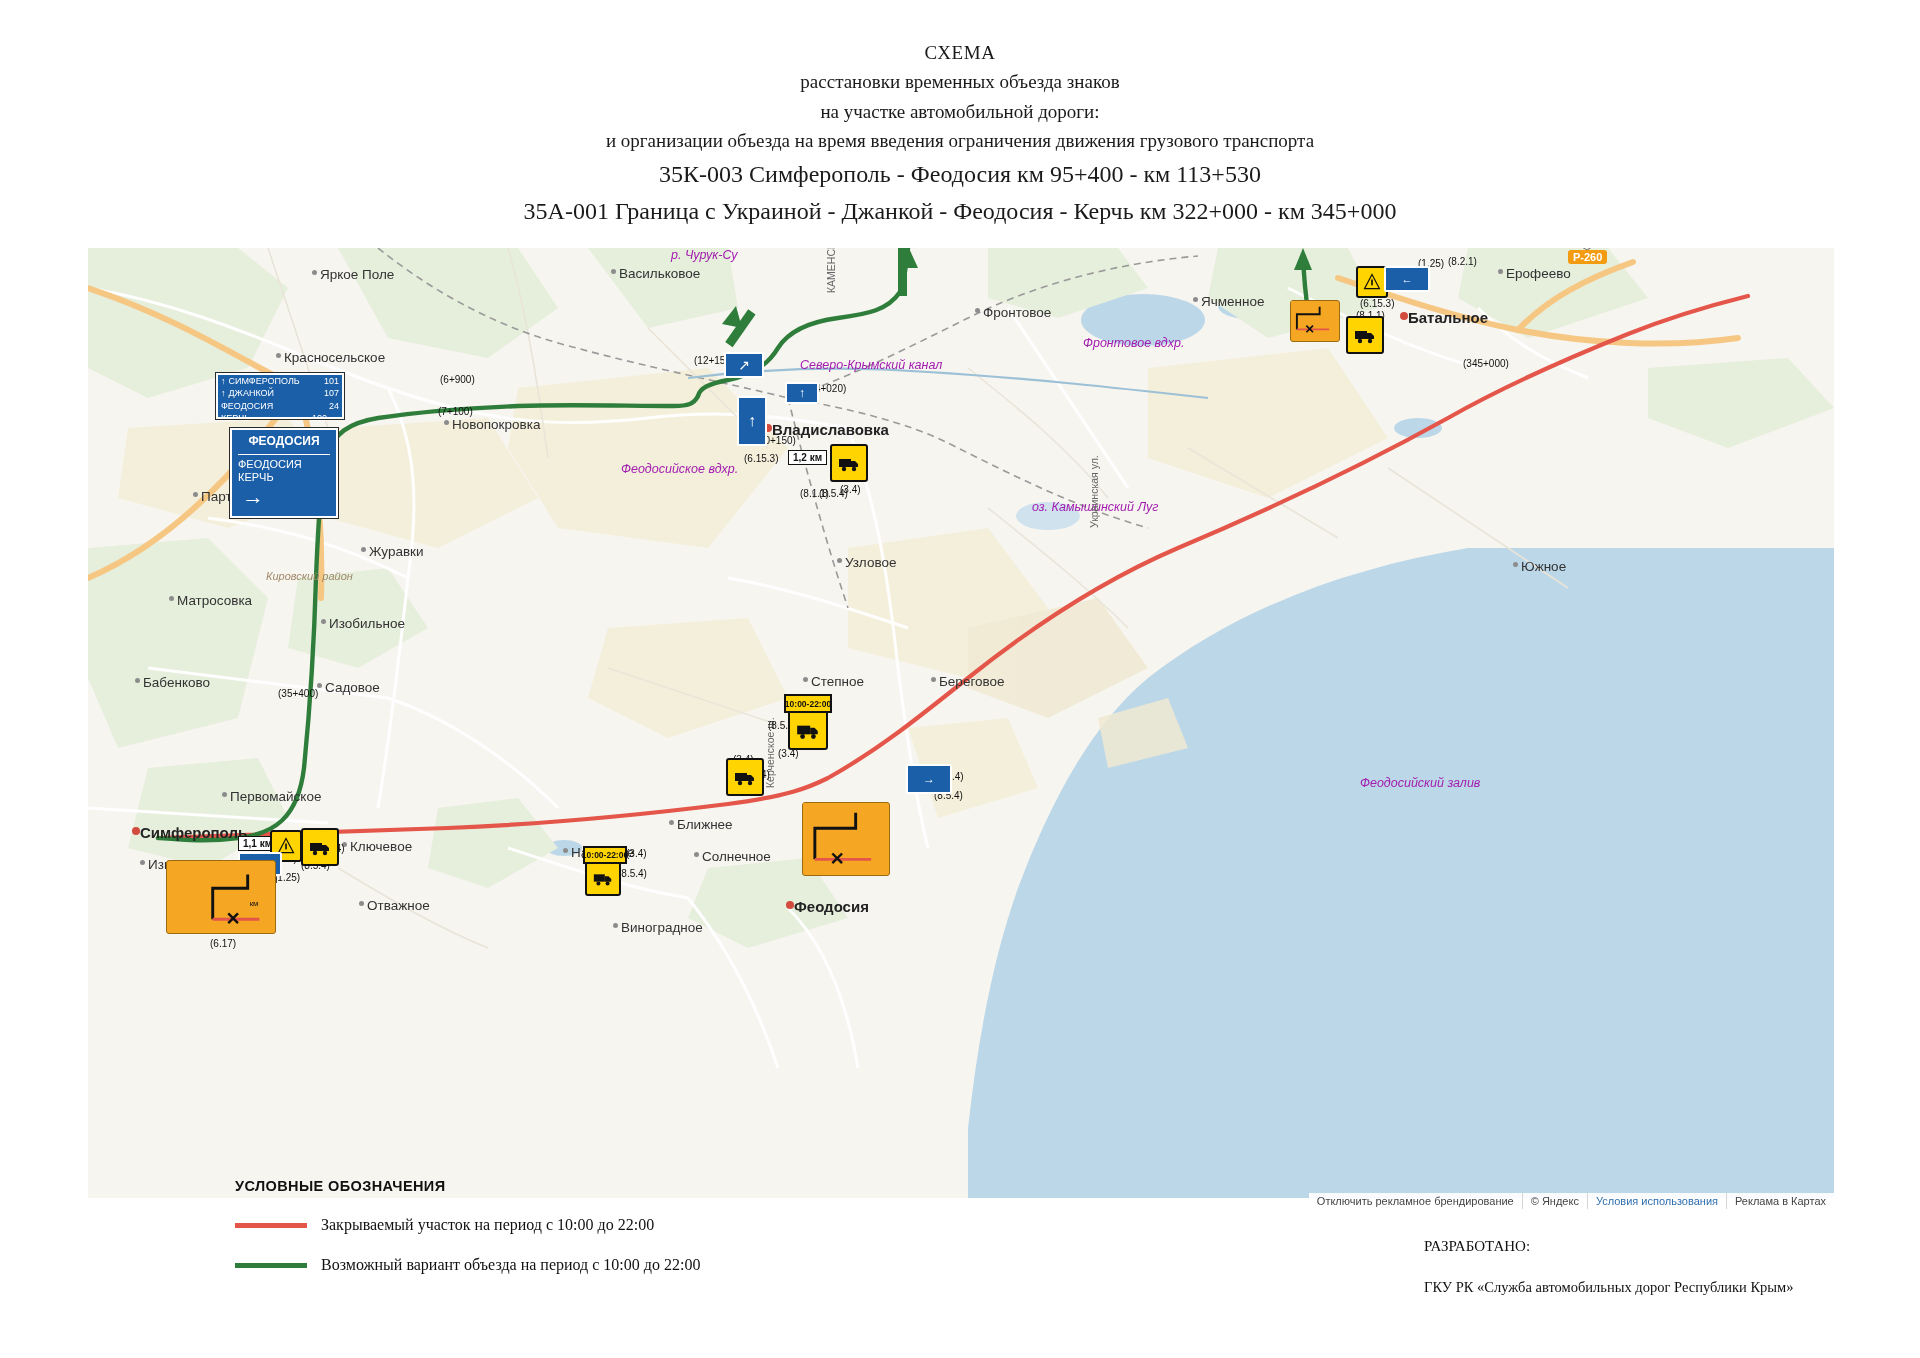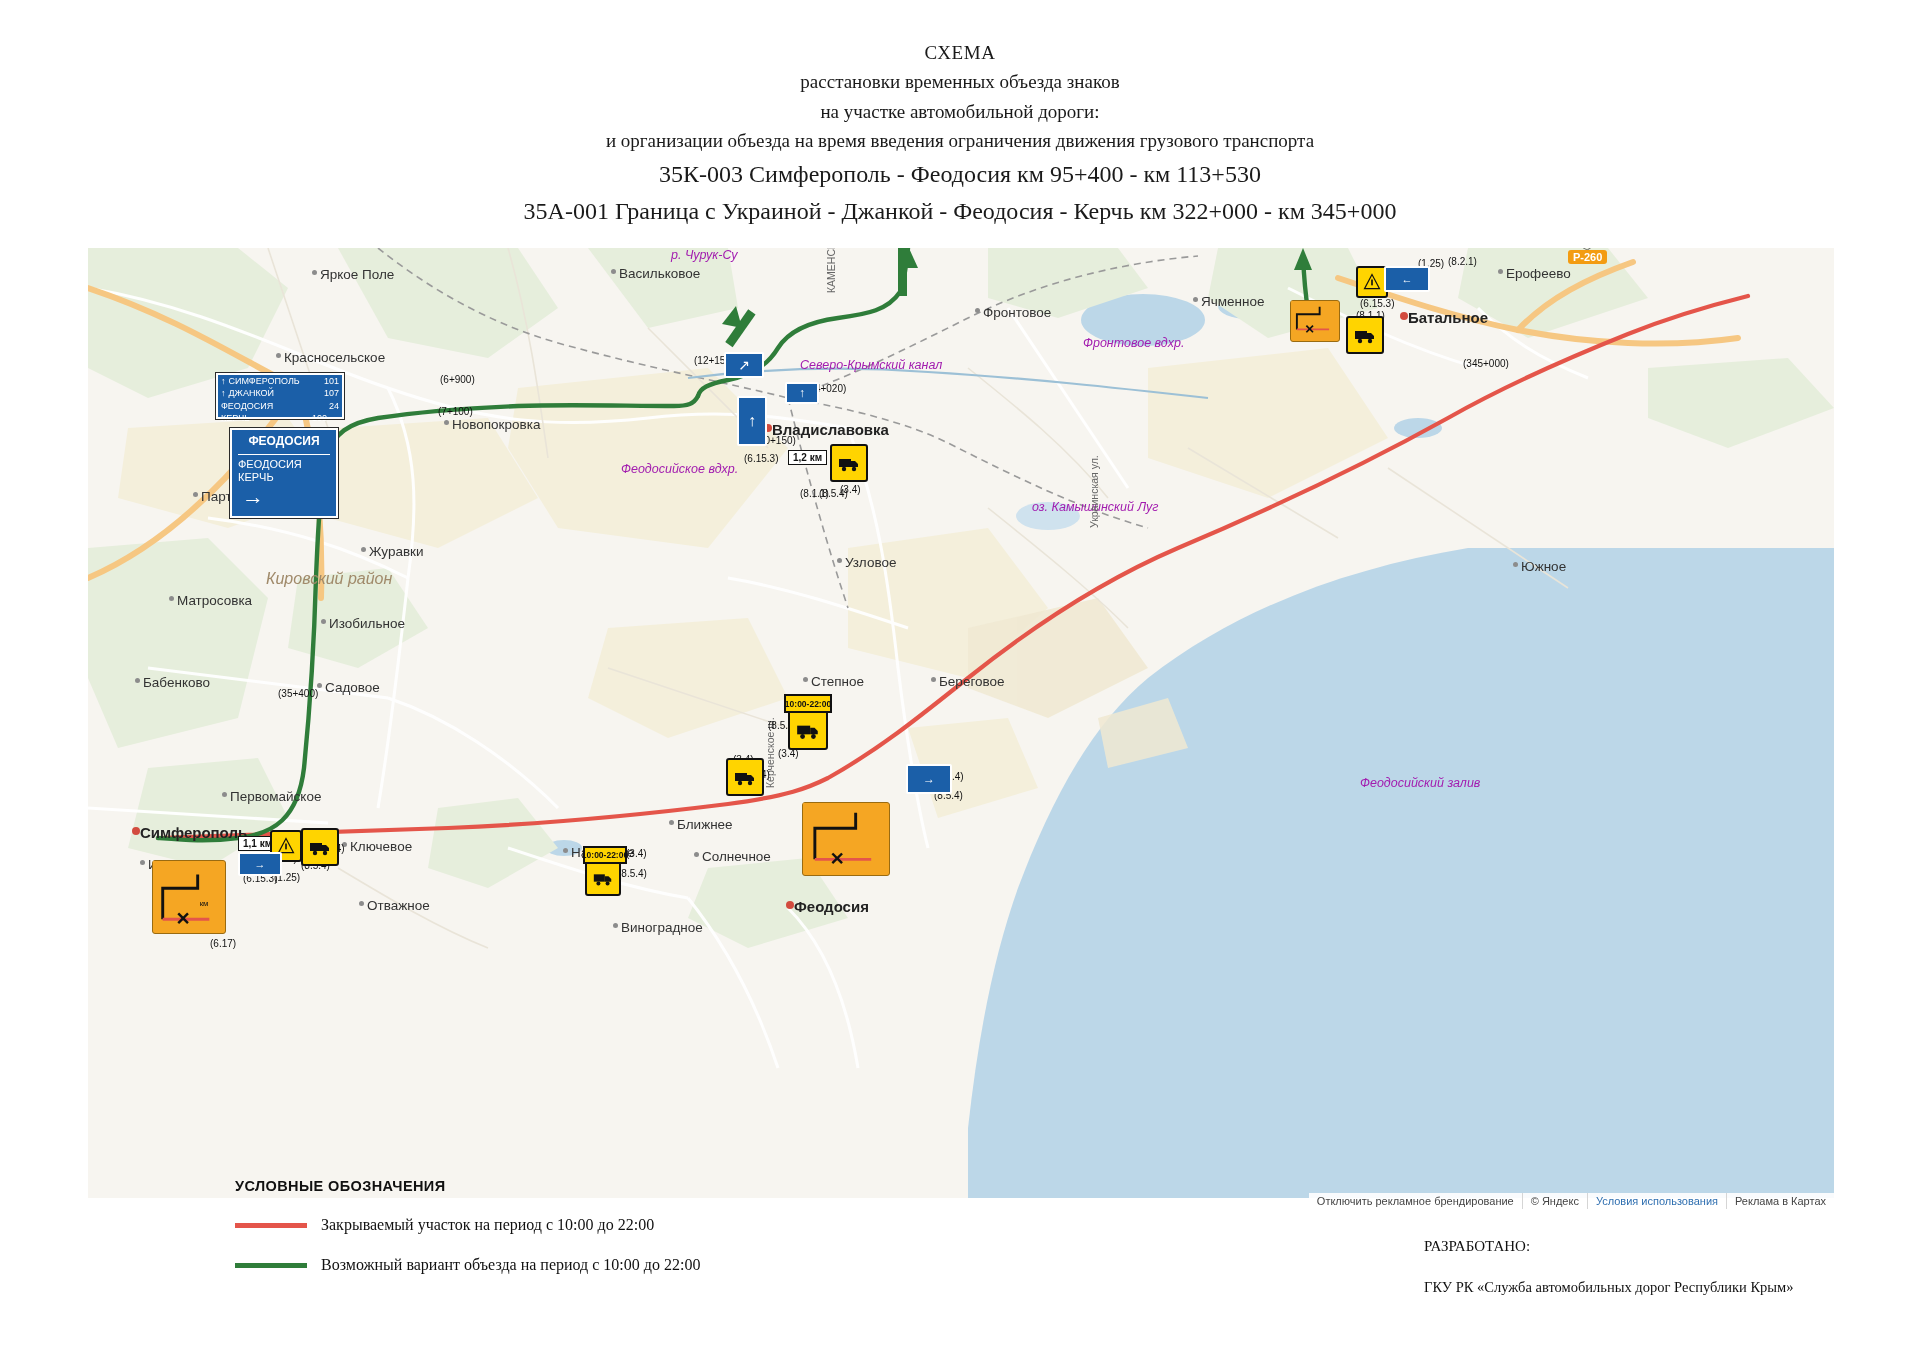--- a/index.html
+++ b/index.html
@@ -55,21 +55,21 @@
   
   .mlabel {
     position: absolute;
     font-family: "Liberation Sans", sans-serif;
     color: #4b4b4b;
     white-space: nowrap;
   }
   .mlabel.town  { font-size: 13.5px; color: #333; }
   .mlabel.city  { font-size: 15px; color: #222; font-weight: bold; }
   .mlabel.water { font-size: 12.5px; color: #a21caf; font-style: italic; }
-  .mlabel.region{ font-size: 16px; color: #a08a6a; font-style: italic; }
+  .mlabel.region{ font-size: 11px; color: #a08a6a; font-style: italic; }
   .mlabel.small { font-size: 10.5px; color: #666; }
   .mlabel.road-num {
     font-size: 11px; color:#fff; background:#f39c12;
     padding: 1px 5px; border-radius: 3px; font-weight: bold;
   }
 
   .city-dot {
     position: absolute;
     width: 8px; height: 8px;
     border-radius: 50%;
@@ -528,21 +528,21 @@
   </div>
   <div class="km-plate" style="left:150px;top:588px;">1,1 км</div>
   <div class="sign sign-warn" style="left:182px;top:582px;width:28px;height:28px;">
     <svg width="20" height="20" viewBox="0 0 24 24">
       <path d="M12,3 L21,20 L3,20 Z" fill="#ffd400" stroke="#111" stroke-width="1.4"></path>
       <rect x="11" y="9" width="2" height="7" fill="#111"></rect>
     </svg>
   </div>
   <div class="sign sign-blue" style="left:150px;top:604px;width:40px;height:20px;display:flex;align-items:center;justify-content:center;font-size:11px;">→</div>
 
-  <div class="sign sign-orange" style="left:64px;top:612px;width:72px;height:72px;">
+  <div class="sign sign-orange" style="left:78px;top:612px;width:72px;height:72px;padding-left:36px;">
     <svg width="68" height="68" viewBox="0 0 70 70">
       <rect x="0" y="0" width="70" height="70" fill="#f5a623"></rect>
       <path d="M10,60 L10,28 L46,28 L46,14" stroke="#111" stroke-width="3" fill="none"></path>
       <path d="M10,60 L58,60" stroke="#e4554a" stroke-width="3" fill="none"></path>
       <line x1="26" y1="54" x2="36" y2="64" stroke="#111" stroke-width="2.5"></line>
       <line x1="36" y1="54" x2="26" y2="64" stroke="#111" stroke-width="2.5"></line>
       <text x="48" y="46" font-size="8" fill="#111" font-family="sans-serif">км</text>
     </svg>
   </div>
   <div class="sign sign-orange" style="left:714px;top:554px;width:86px;height:72px;">

